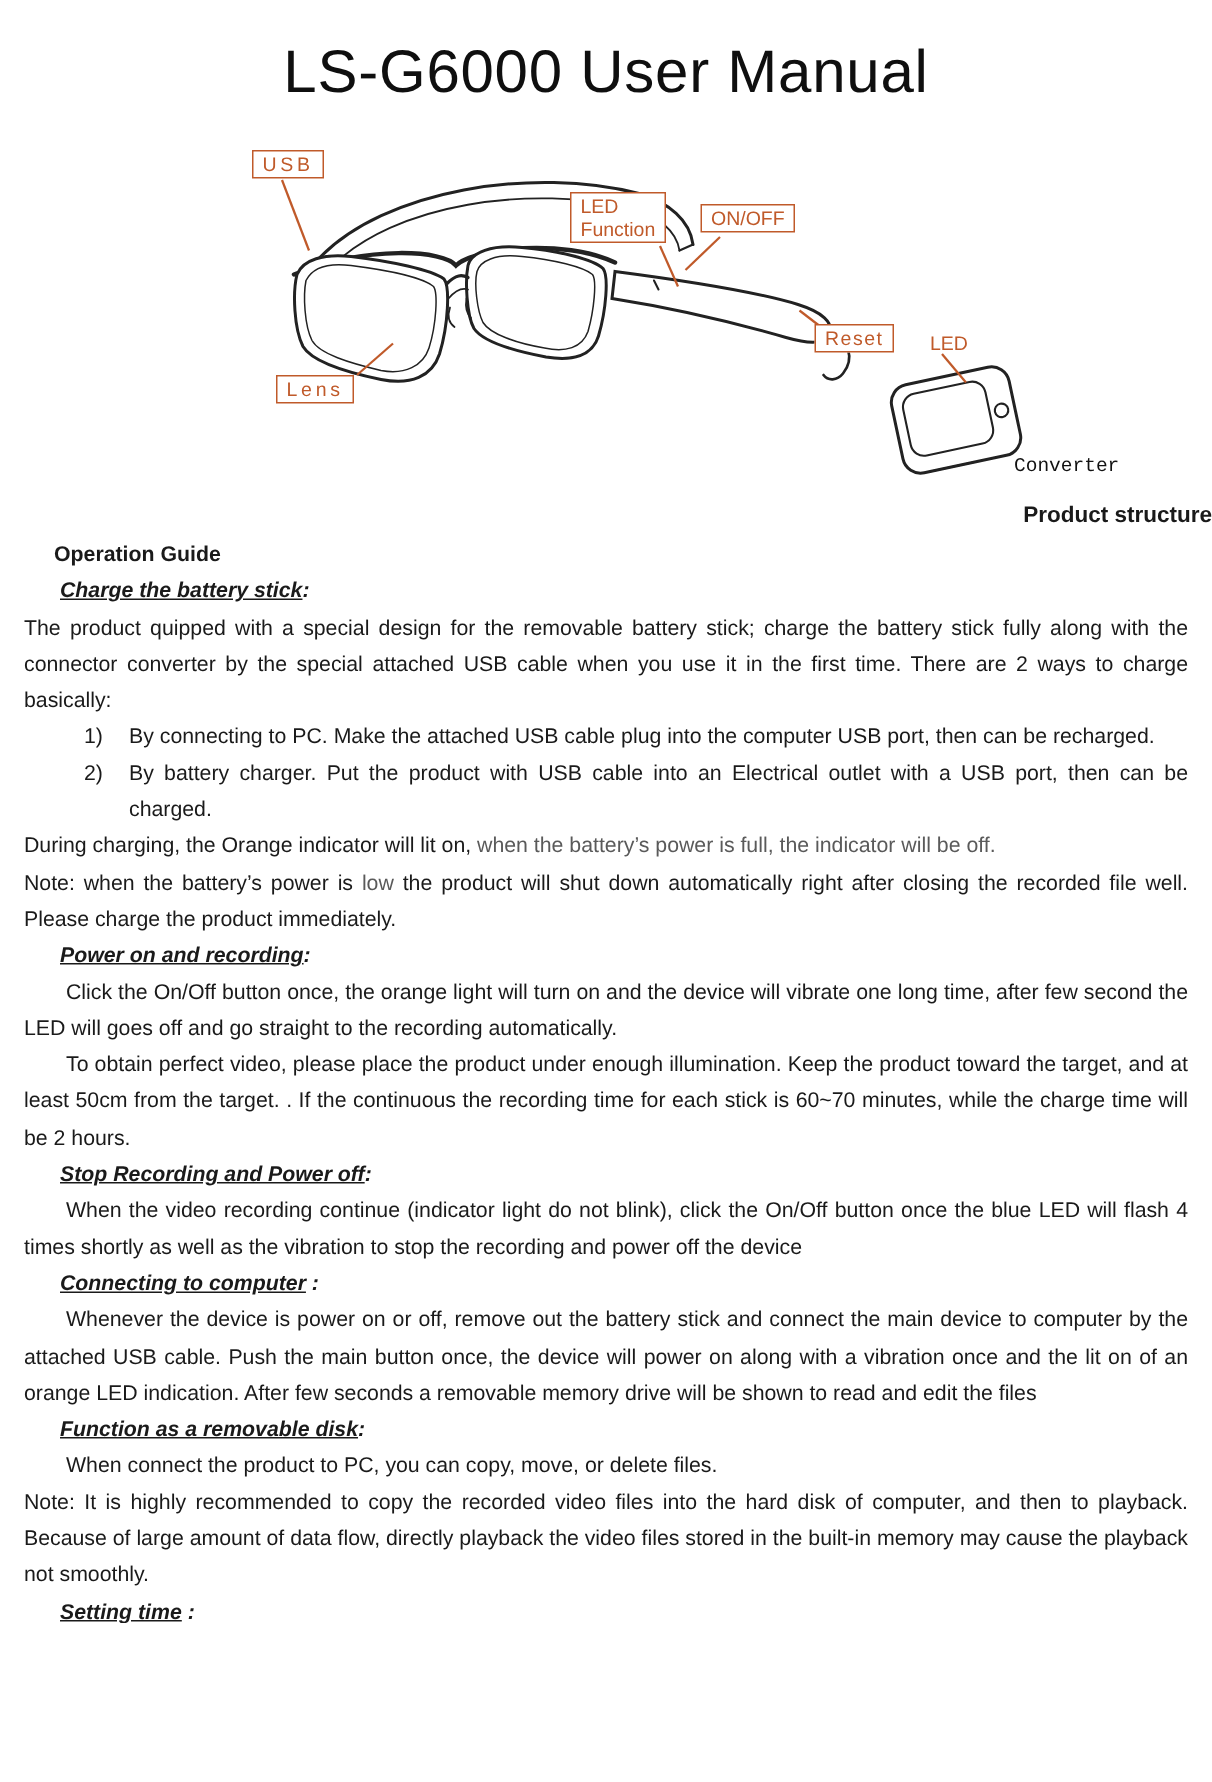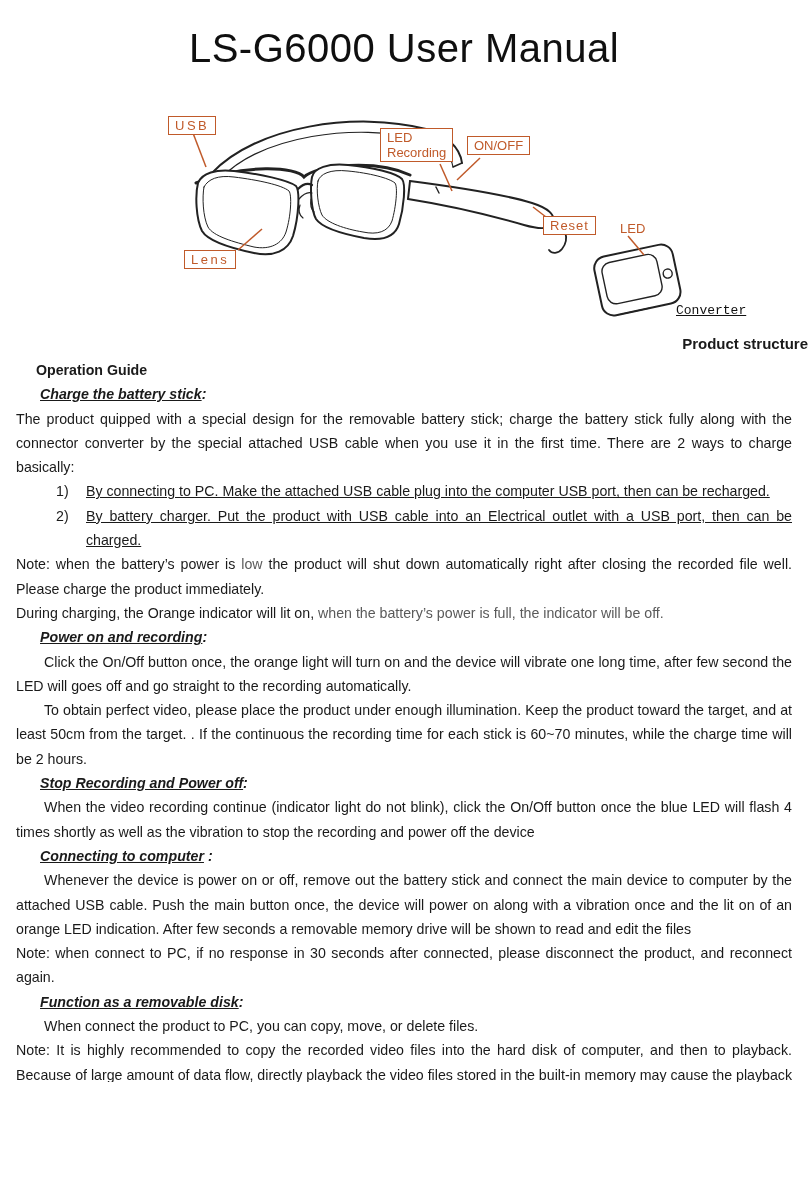--- a/index.html
+++ b/index.html
@@ -15,32 +15,32 @@
   
   .diagram { position:relative; width:776px; height:252px; margin:10px auto 0 auto; }
   .diagram svg { position:absolute; left:0; top:0; }
   .callout {
     position:absolute; border:1.6px solid #c05a2a; color:#c05a2a;
     font-size:13px; line-height:15px; padding:1px 6px; background:#fff;
     white-space:nowrap; box-sizing:border-box; text-align:center;
   }
   .spread { letter-spacing:2.5px; }
   .plain-led { position:absolute; color:#c05a2a; font-size:13px; }
-  .conv-label { position:absolute; color:#111; font-size:13px; font-family:"Liberation Mono", monospace;text-decoration:underline; }
+  .conv-label { position:absolute; color:#111; font-size:13px; font-family:"Liberation Mono", monospace; }
   .caption { text-align:right; font-weight:bold; font-size:15px; margin:2px 0 6px 0; }
   
   .content { padding:0 16px; font-size:14.2px; line-height:24.3px; }
   .content p { margin:0; text-align:justify; }
   .op-heading { font-weight:bold; margin-left:20px !important; text-align:left !important; }
   .sec-heading { font-weight:bold; font-style:italic; margin-left:24px !important; text-align:right; }
   .sec-heading .hu { text-decoration:underline; }
   .ind { text-indent:28px; }
   .olitem { display:flex; padding-left:40px; }
   .olitem .marker { flex:none; width:30px; }
-  .olitem .litext { flex:1; text-align:justify;text-decoration:underline; }
+  .olitem .litext { flex:1; text-align:justify; }
   .mut { color:#5a5a5a; }
 </style>
 </head>
 <body>
 
 <div class="page">
 
   <h1 class="title">LS-G6000 User Manual</h1>
 
   <div class="diagram">
@@ -79,25 +79,25 @@
       <g stroke="#c05a2a" stroke-width="1.5">
         <line x1="172" y1="39" x2="190" y2="86"></line>
         <line x1="424" y1="83" x2="436" y2="110"></line>
         <line x1="464" y1="77" x2="441" y2="99"></line>
         <line x1="530" y1="136" x2="517" y2="126"></line>
         <line x1="612" y1="155" x2="628" y2="174"></line>
         <line x1="222" y1="169" x2="246" y2="148"></line>
       </g>
     </svg>
 
-    <div class="callout spread" style="left:152px; top:35px;"><span>USB</span></div>
+    <div class="callout spread" style="left:152px; top:19px;"><span>USB</span></div>
 
     <div class="callout" style="left:364px; top:47px; text-align:left;">
       <div>LED</div>
-      <div>Recording</div>
+      <div>Function</div>
     </div>
 
     <div class="callout" style="left:451px; top:55px;"><span>ON/OFF</span></div>
 
     <div class="callout" style="left:527px; top:135px; letter-spacing:1px;"><span>Reset</span></div>
 
     <div class="plain-led" style="left:604px; top:140px;">LED</div>
 
     <div class="callout spread" style="left:168px; top:169px;"><span>Lens</span></div>
 
@@ -116,37 +116,36 @@
 
     <div class="olitem">
       <span class="marker">1)</span>
       <span class="litext">By connecting to PC. Make the attached USB cable plug into the computer USB port, then can be recharged.</span>
     </div>
     <div class="olitem">
       <span class="marker">2)</span>
       <span class="litext">By battery charger. Put the product with USB cable into an Electrical outlet with a USB port, then can be charged.</span>
     </div>
 
+    <p><span>During charging, the Orange indicator will lit on,</span><span class="mut"> when the battery’s power is full, the indicator will be off.</span></p>
+
     <p><span>Note: when the battery’s power is </span><span class="mut">low</span><span> the product will shut down automatically right after closing the recorded file well. Please charge the product immediately.</span></p>
-
-    <p><span>During charging, the Orange indicator will lit on,</span><span class="mut"> when the battery’s power is full, the indicator will be off.</span></p>
 
     <p class="sec-heading"><span class="hu">Power on and recording</span><span>:</span></p>
 
     <p class="ind">Click the On/Off button once, the orange light will turn on and the device will vibrate one long time, after few second the LED will goes off and go straight to the recording automatically.</p>
     <p class="ind">To obtain perfect video, please place the product under enough illumination. Keep the product toward the target, and at least 50cm from the target. . If the continuous the recording time for each stick is 60~70 minutes, while the charge time will be 2 hours.</p>
 
     <p class="sec-heading"><span class="hu">Stop Recording and Power off</span><span>:</span></p>
 
     <p class="ind">When the video recording continue (indicator light do not blink), click the On/Off button once the blue LED will flash 4 times shortly as well as the vibration to stop the recording and power off the device</p>
 
     <p class="sec-heading"><span class="hu">Connecting to computer</span><span> :</span></p>
 
     <p class="ind">Whenever the device is power on or off, remove out the battery stick and connect the main device to computer by the attached USB cable. Push the main button once, the device will power on along with a vibration once and the lit on of an orange LED indication.  After few seconds a removable memory drive will be shown to read and edit the files</p>
-    <p>Note: when connect to PC, if no response in 30 seconds after connected, please disconnect the product, and reconnect again.</p>
 
     <p class="sec-heading"><span class="hu">Function as a removable disk</span><span>:</span></p>
 
     <p class="ind">When connect the product to PC, you can copy, move, or delete files.</p>
     <p>Note: It is highly recommended to copy the recorded video files into the hard disk of computer, and then to playback. Because of large amount of data flow, directly playback the video files stored in the built-in memory may cause the playback not smoothly.</p>
 
     <p class="sec-heading"><span class="hu">Setting time</span><span> :</span></p>
 
 
     <p></p>

